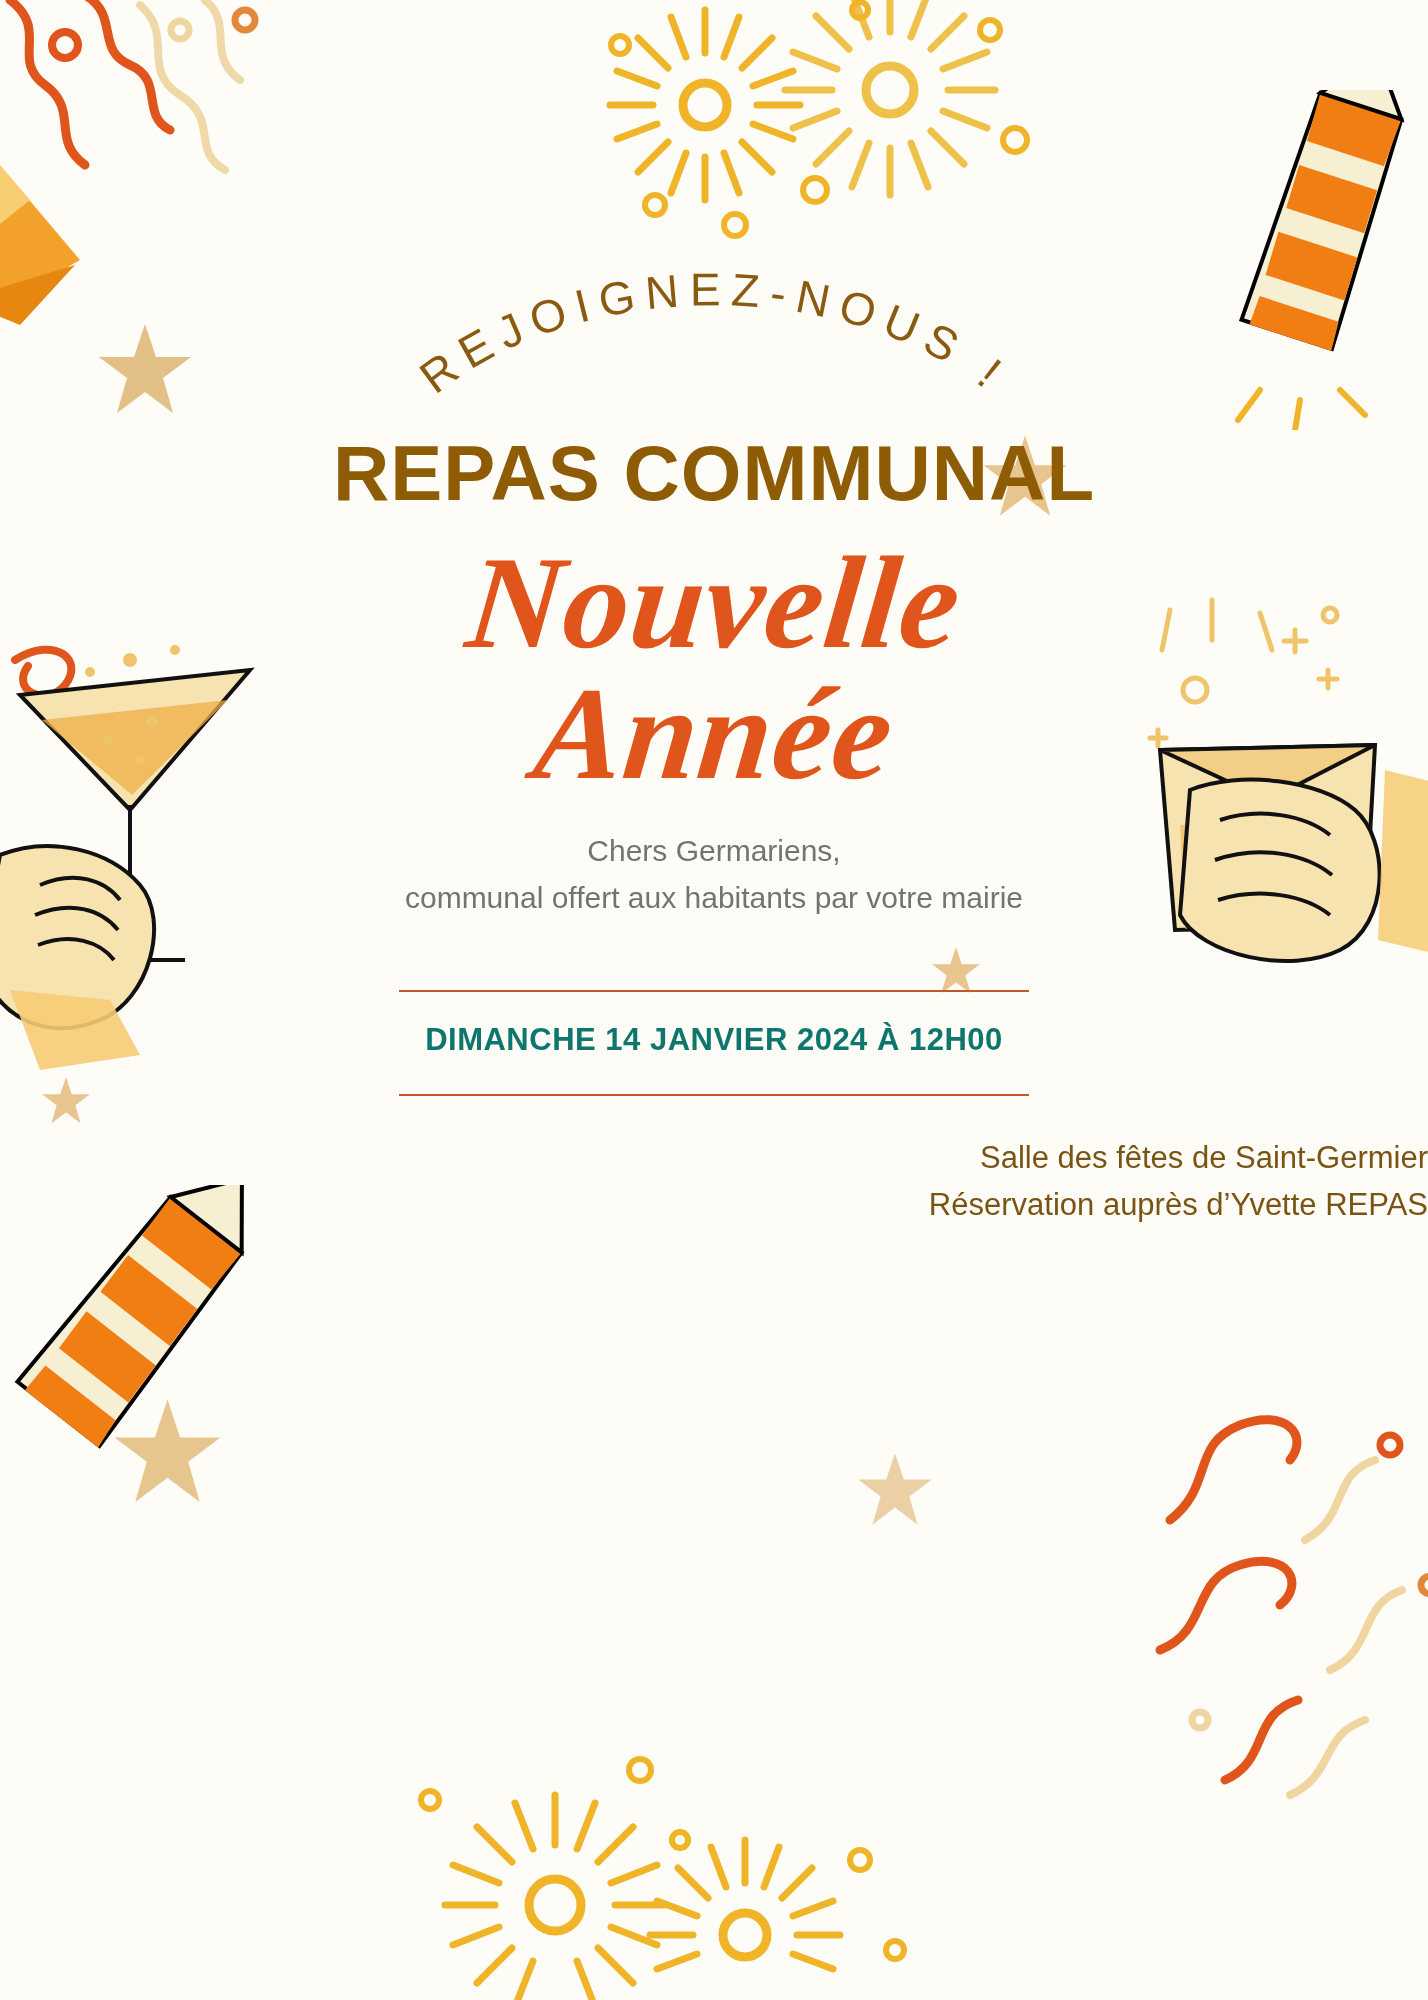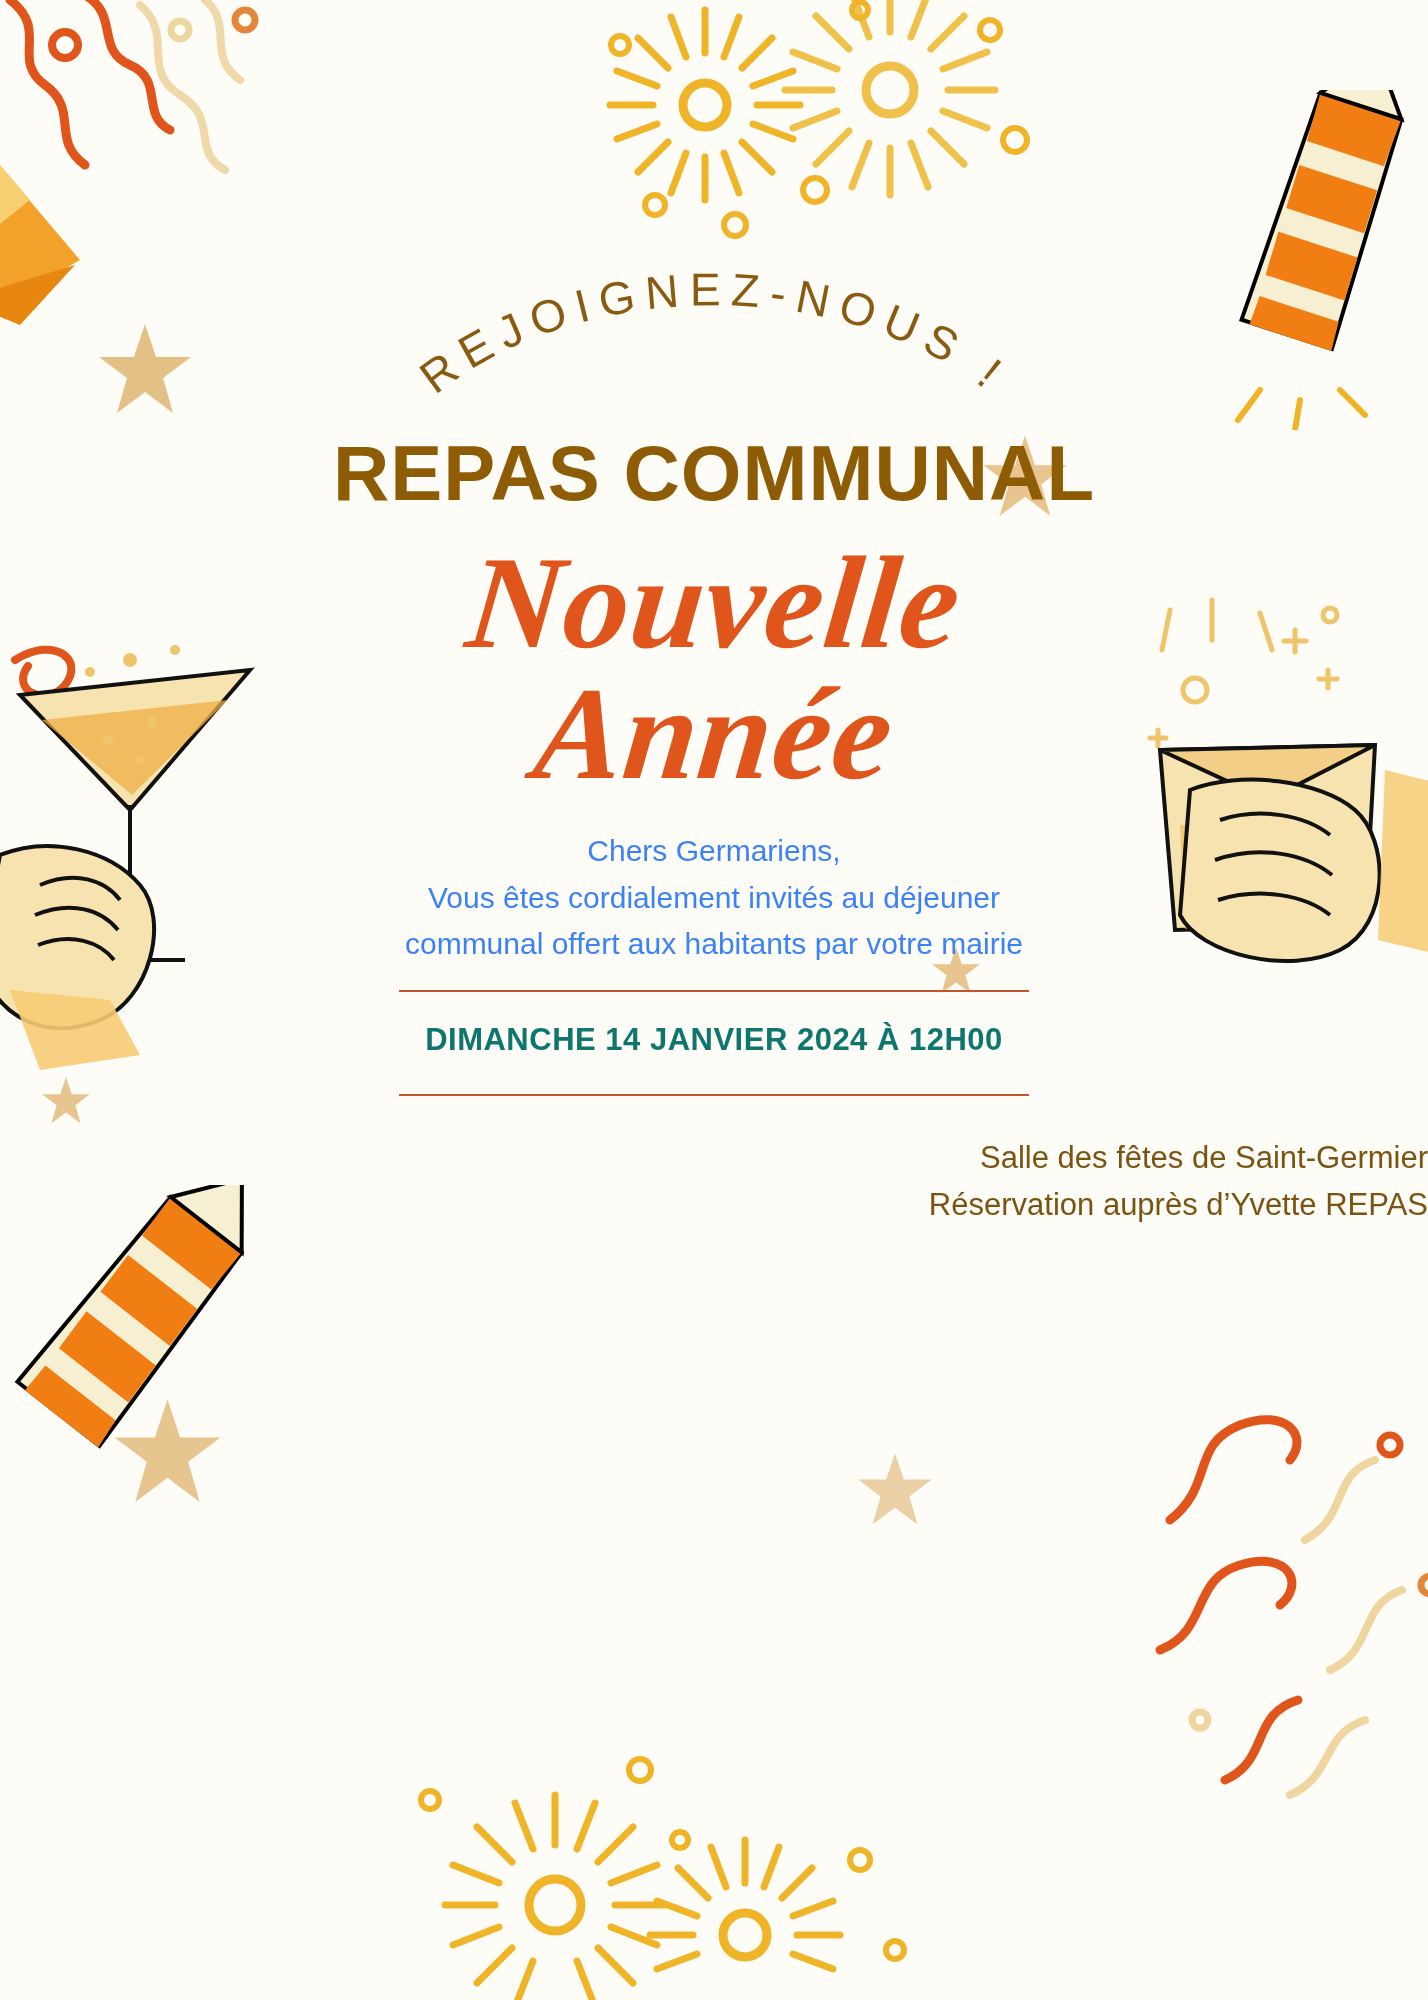--- a/index.html
+++ b/index.html
@@ -90,21 +90,21 @@
     transform: skewX(-6deg);
     letter-spacing: 1px;
     margin-top: 4px;
   }
 
   .body-text {
     position: absolute;
     top: 828px;
     width: 100%;
     text-align: center;
-    color: #3b82f6;
+    color: #737373;
     font-size: 30px;
     line-height: 1.55;
   }
 
   .rule {
     position: absolute;
     left: 50%;
     transform: translateX(-50%);
     width: 630px;
     height: 2px;
@@ -379,21 +379,20 @@
 
     <div class="title">REPAS COMMUNAL</div>
 
     <div class="script">
       <span class="l1">Nouvelle</span>
       <span class="l2">Année</span>
     </div>
 
     <div class="body-text">
       <div>Chers Germariens,</div>
-      <div>Vous êtes cordialement invités au déjeuner</div>
       <div>communal offert aux habitants par votre mairie</div>
     </div>
 
     <div class="rule r1"></div>
     <div class="date">DIMANCHE 14 JANVIER 2024 À 12H00</div>
     <div class="rule r2"></div>
 
     <div class="footer">
       <div>Salle des fêtes de Saint-Germier</div>
       <div>Réservation auprès d’Yvette REPAS</div>

